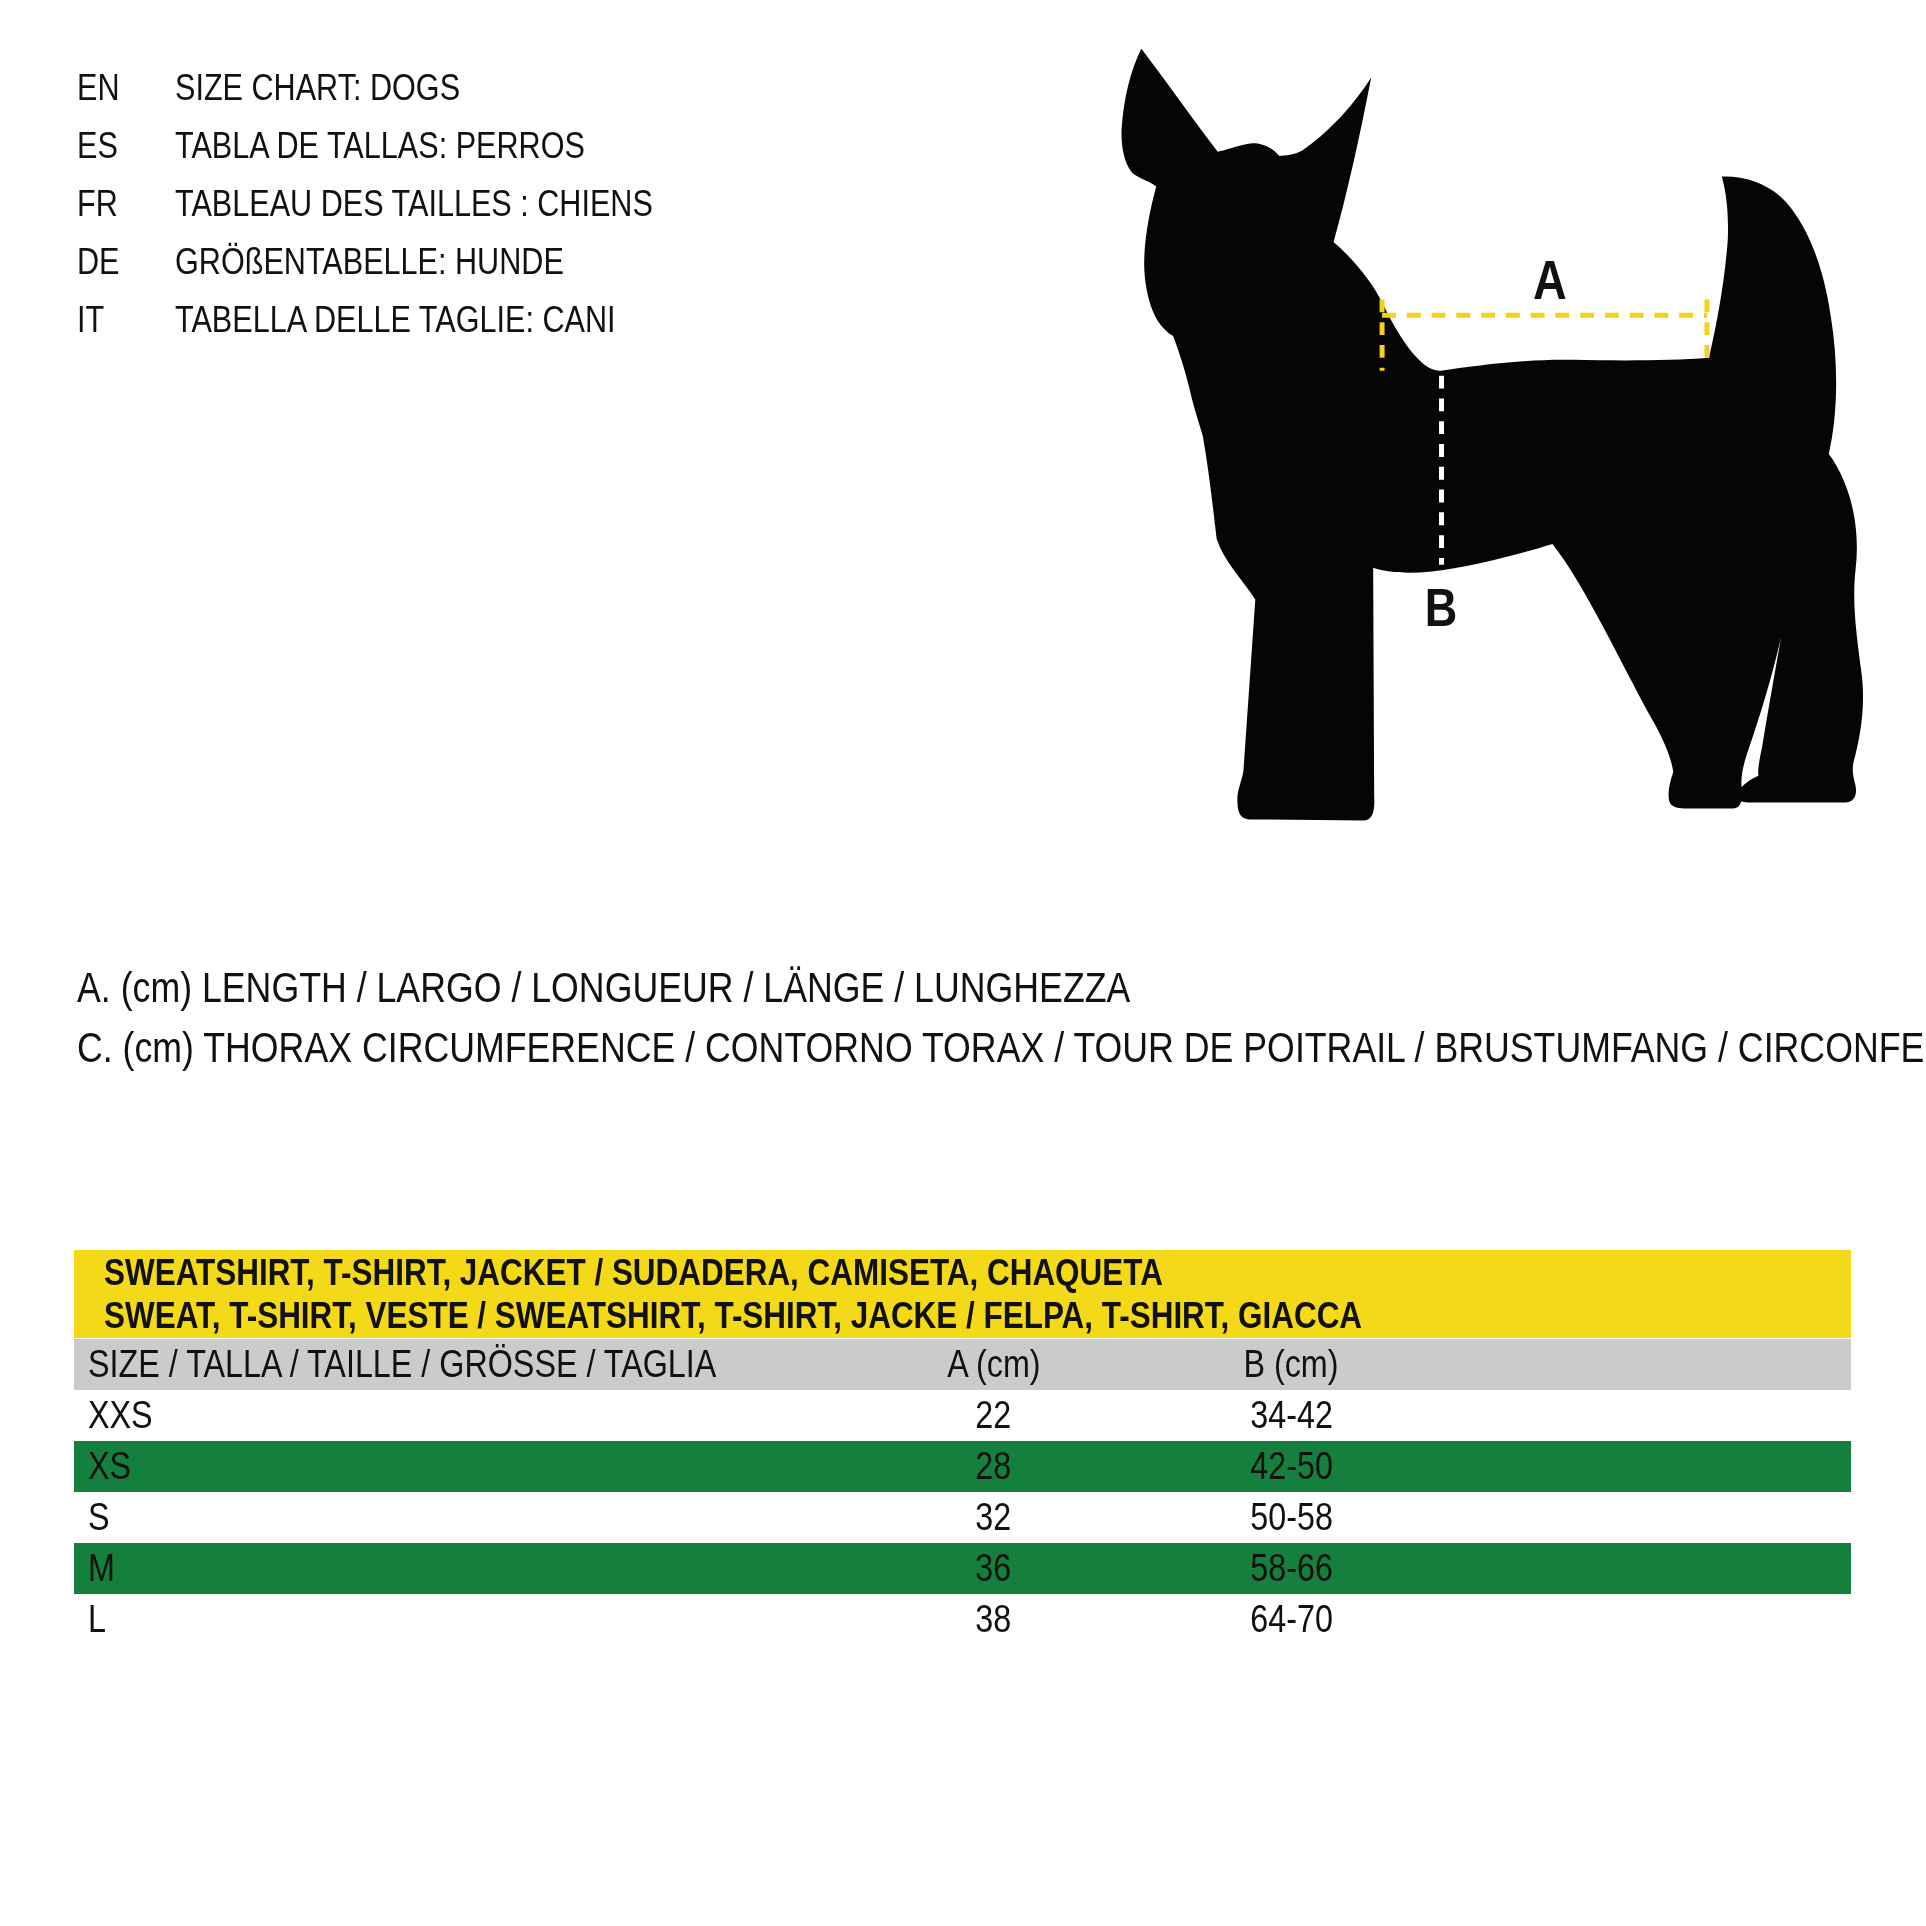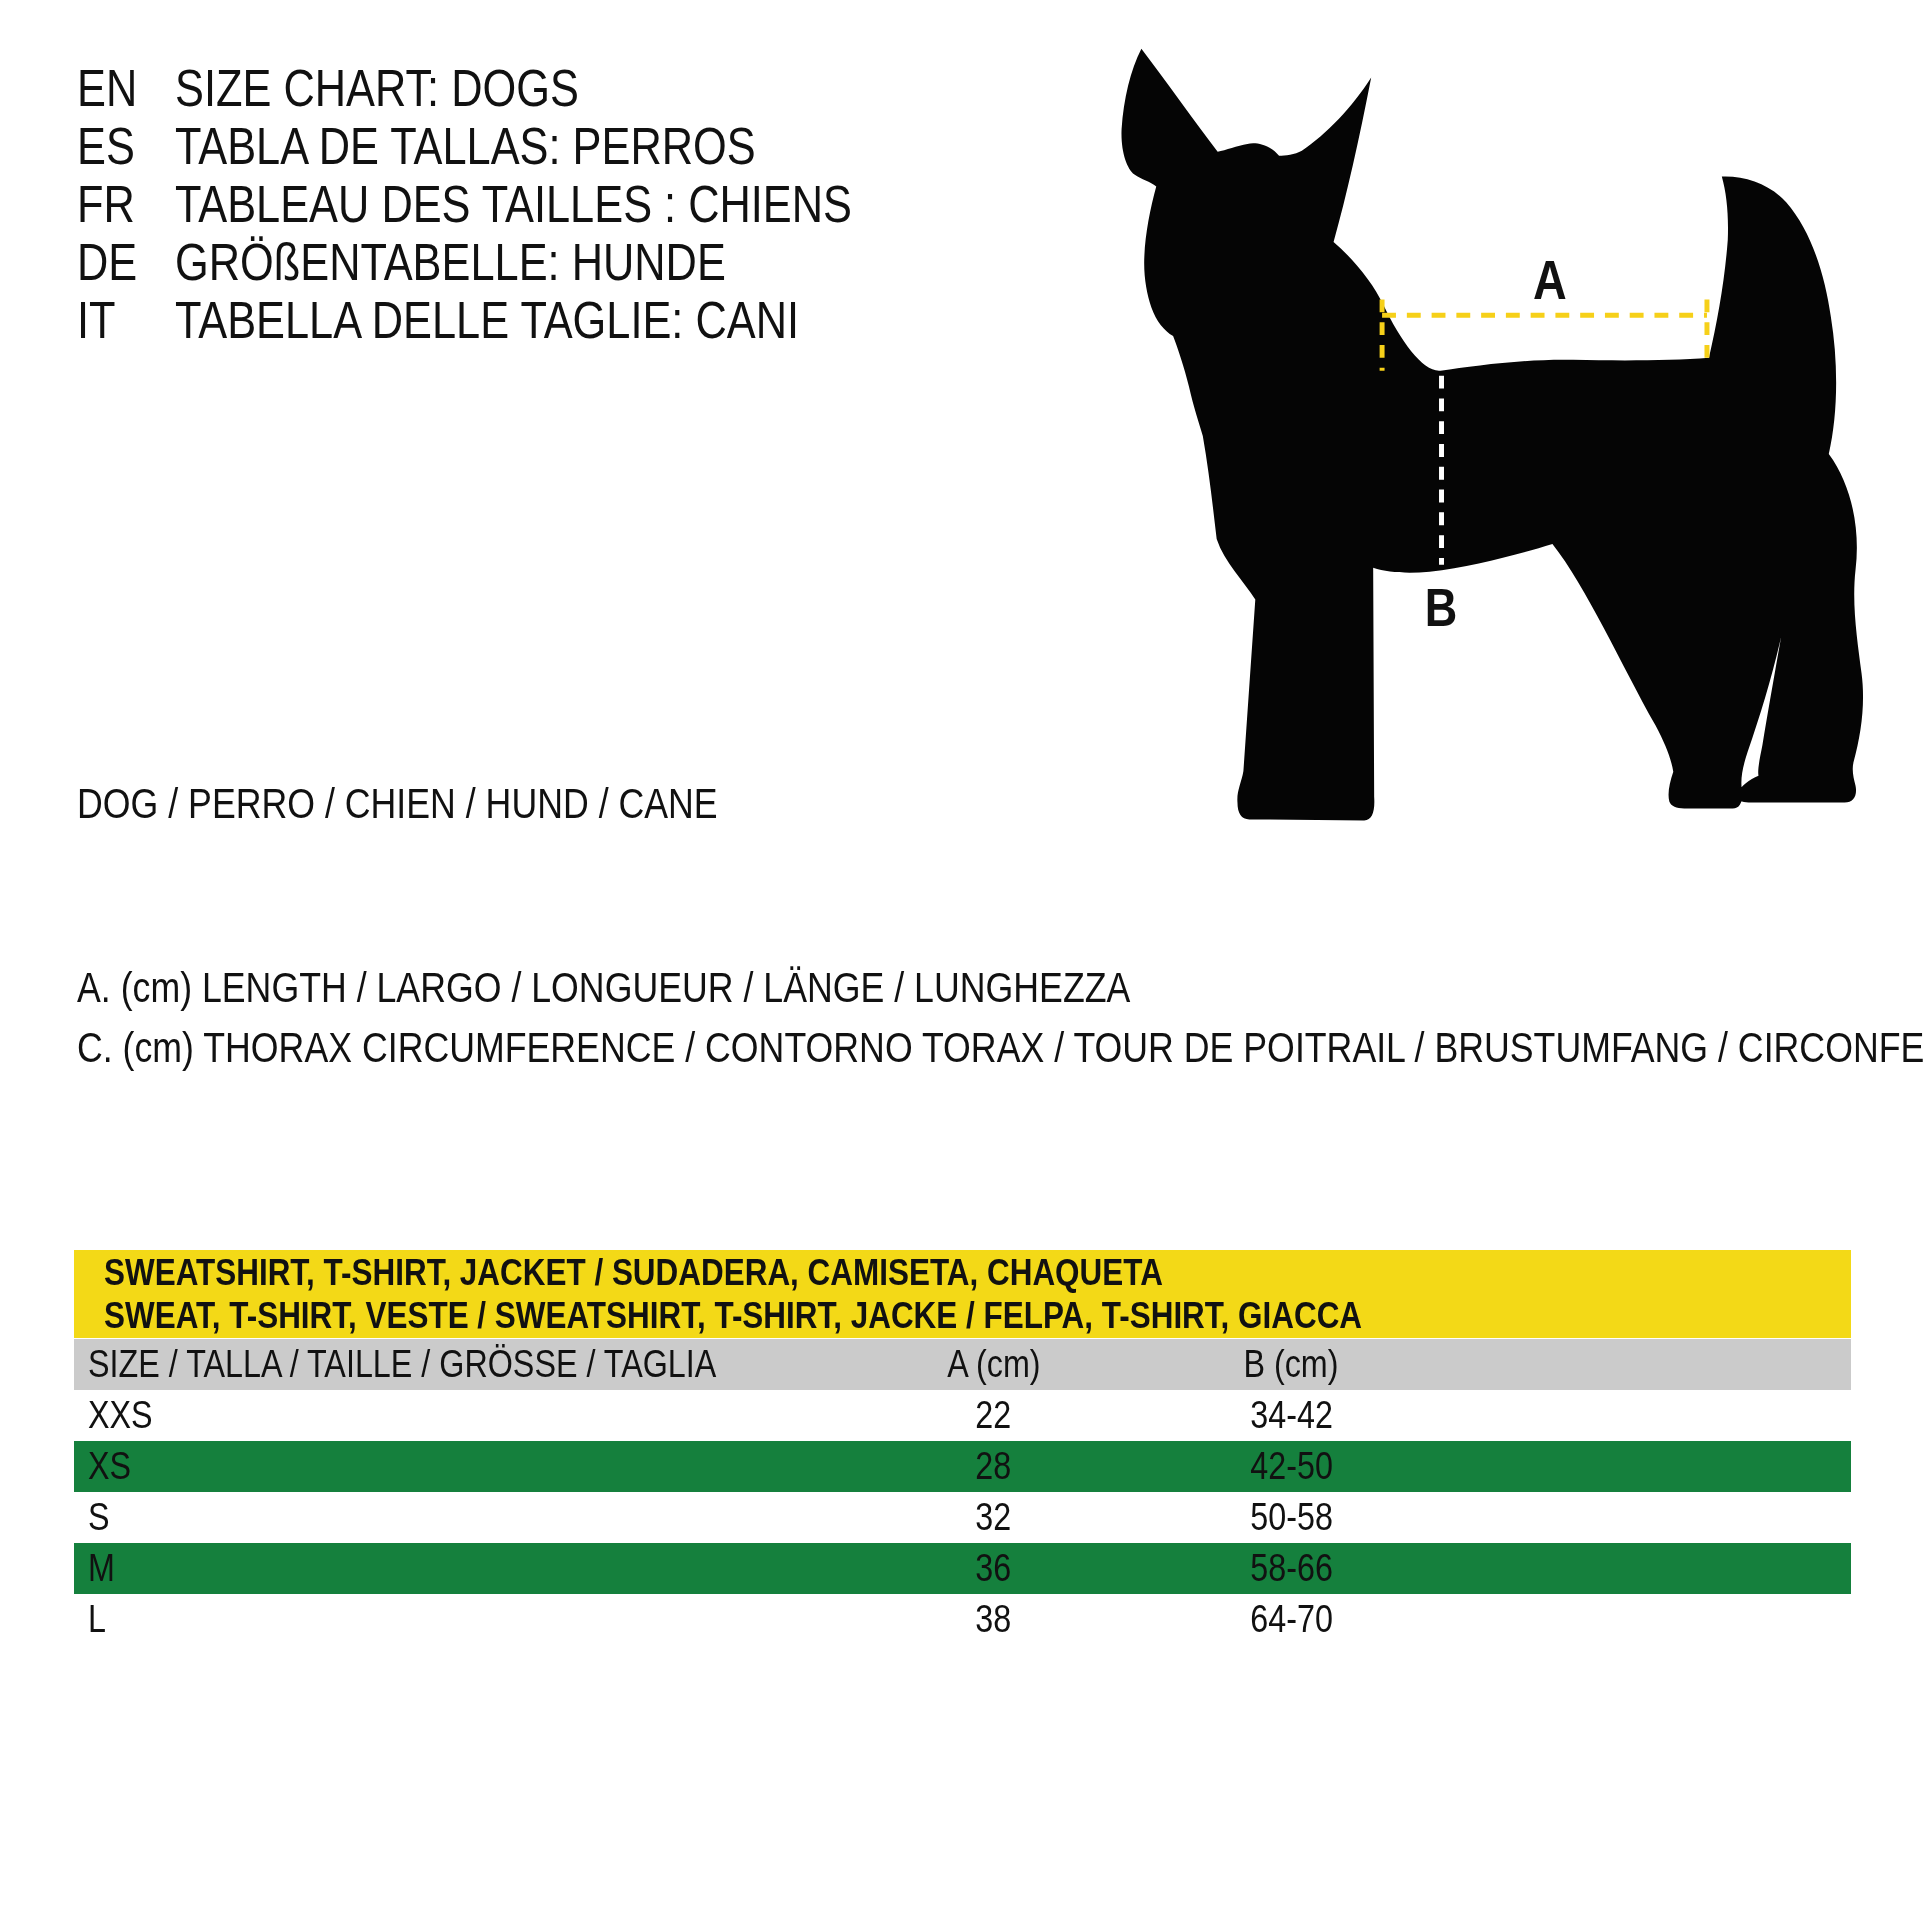--- a/index.html
+++ b/index.html
@@ -7,21 +7,21 @@
     position:relative;width:1927px;height:1927px;background:#ffffff;
     font-family:"Liberation Sans","DejaVu Sans",sans-serif;color:#111;
     overflow:hidden;
   }
   .abs{position:absolute;}
   
   .cx{display:inline-block;transform:scaleX(.85);transform-origin:0 50%;white-space:nowrap;}
   .cxc{display:inline-block;transform:scaleX(.85);transform-origin:50% 50%;white-space:nowrap;}
   
   .lang-block{left:77px;top:59px;}
-  .lang-row{display:flex;height:58px;align-items:center;font-size:51px;}
+  .lang-row{display:flex;height:58px;align-items:center;font-size:36px;}
   .lang-code{width:98px;flex:0 0 98px;}
   
   .caption-line{left:77px;top:778px;height:51px;display:flex;align-items:center;font-size:42px;}
   .legend-a{left:77px;top:962px;height:51px;display:flex;align-items:center;font-size:42px;}
   .legend-c{left:77px;top:1022px;height:51px;display:flex;align-items:center;font-size:42px;}
   .brand-line{left:77px;top:1125px;height:51px;display:flex;align-items:center;font-size:42px;}
   
   .banner{left:74px;top:1250px;width:1777px;height:88px;background:#F3D917;
           padding-left:30px;box-sizing:border-box;display:flex;flex-direction:column;justify-content:center;}
   .banner div{font-size:37px;font-weight:700;line-height:43px;}
@@ -127,23 +127,20 @@
     <line x1="366" y1="349" x2="366" y2="540" stroke="#ffffff" stroke-width="5" stroke-dasharray="13 10"></line>
   </svg>
 
   <div class="abs meas-label label-a">
     <span class="cxc">A</span>
   </div>
   <div class="abs meas-label label-b">
     <span class="cxc">B</span>
   </div>
 
-  <div class="abs caption-line">
-    <span class="cx">DOG / PERRO / CHIEN / HUND / CANE</span>
-  </div>
 
   <div class="abs legend-a">
     <span class="cx">A. (cm) LENGTH / LARGO / LONGUEUR / LÄNGE / LUNGHEZZA</span>
   </div>
   <div class="abs legend-c">
     <span class="cx">C. (cm) THORAX CIRCUMFERENCE / CONTORNO TORAX / TOUR DE POITRAIL / BRUSTUMFANG / CIRCONFERENZA TORACE</span>
   </div>
 
 
   <div class="abs banner">

